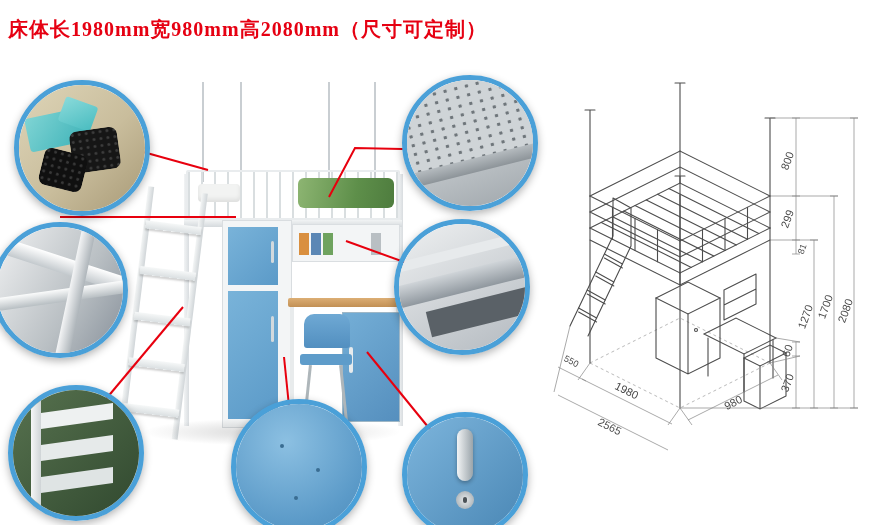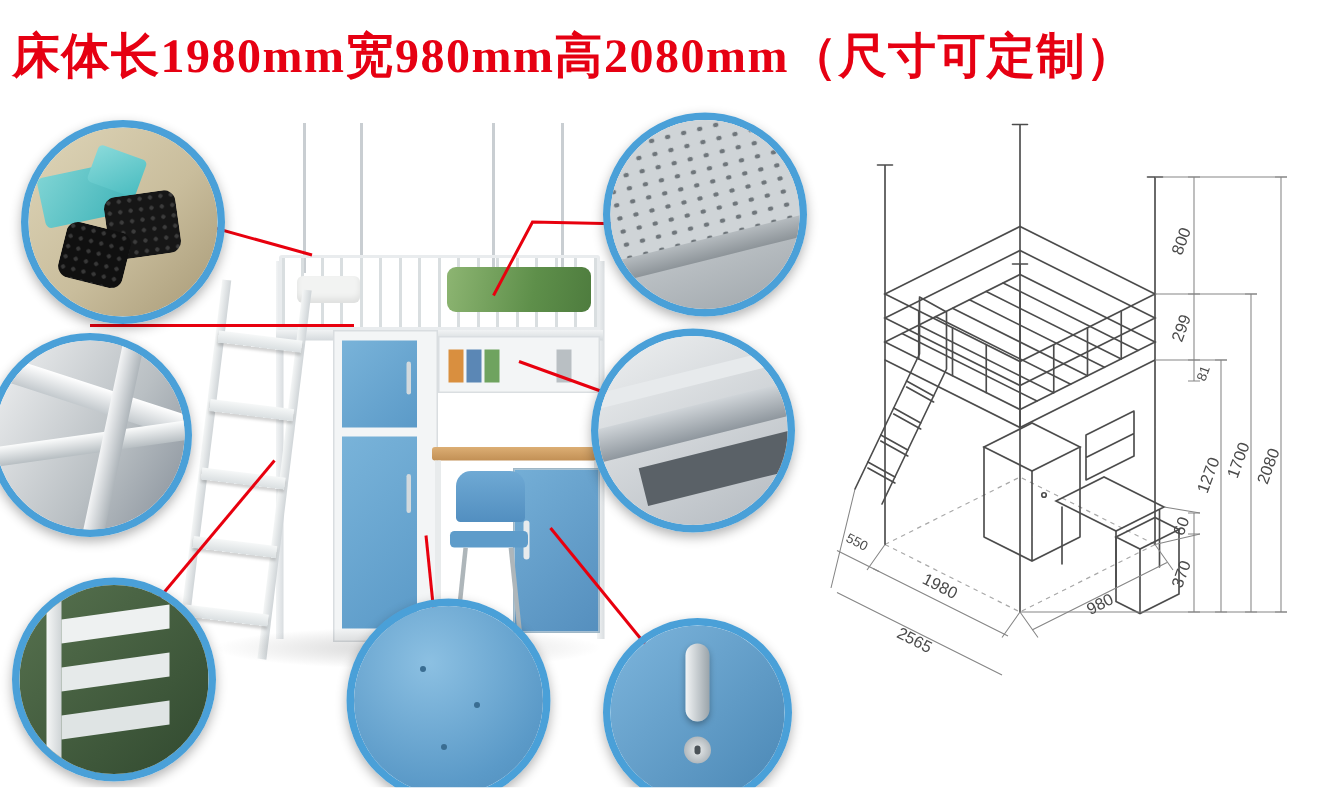--- a/index.html
+++ b/index.html
@@ -1,19 +1,19 @@
 <!DOCTYPE html>
 <html><head>
 <meta charset="utf-8">
 <style>
   html,body{margin:0;padding:0;background:#fff;font-family:"Liberation Sans",sans-serif;}
   #stage{position:relative;width:880px;height:525px;background:#fff;overflow:hidden;}
 
   .page-title{position:absolute;left:8px;top:16px;margin:0;
-    font-family:"Liberation Serif",serif;font-size:32px;font-weight:bold;
+    font-family:"Liberation Serif",serif;font-size:20px;font-weight:bold;
     color:#e60012;white-space:nowrap;letter-spacing:1px;z-index:4;}
 
   
   .photo{position:absolute;left:128px;top:82px;width:280px;height:372px;z-index:1;}
   .photo *{position:absolute;}
   .pole{width:2px;height:100px;top:0;background:#c9ced2;}
   .frame-leg{width:5px;height:252px;top:92px;background:linear-gradient(90deg,#f2f4f5,#d9dde0);}
   .bunk{left:58px;top:88px;width:214px;height:50px;}
   .guard{inset:0;background:repeating-linear-gradient(90deg,#d9dee0 0 2px,rgba(255,255,255,0) 2px 13px);
     border:2px solid #e9ecee;border-radius:2px;}

